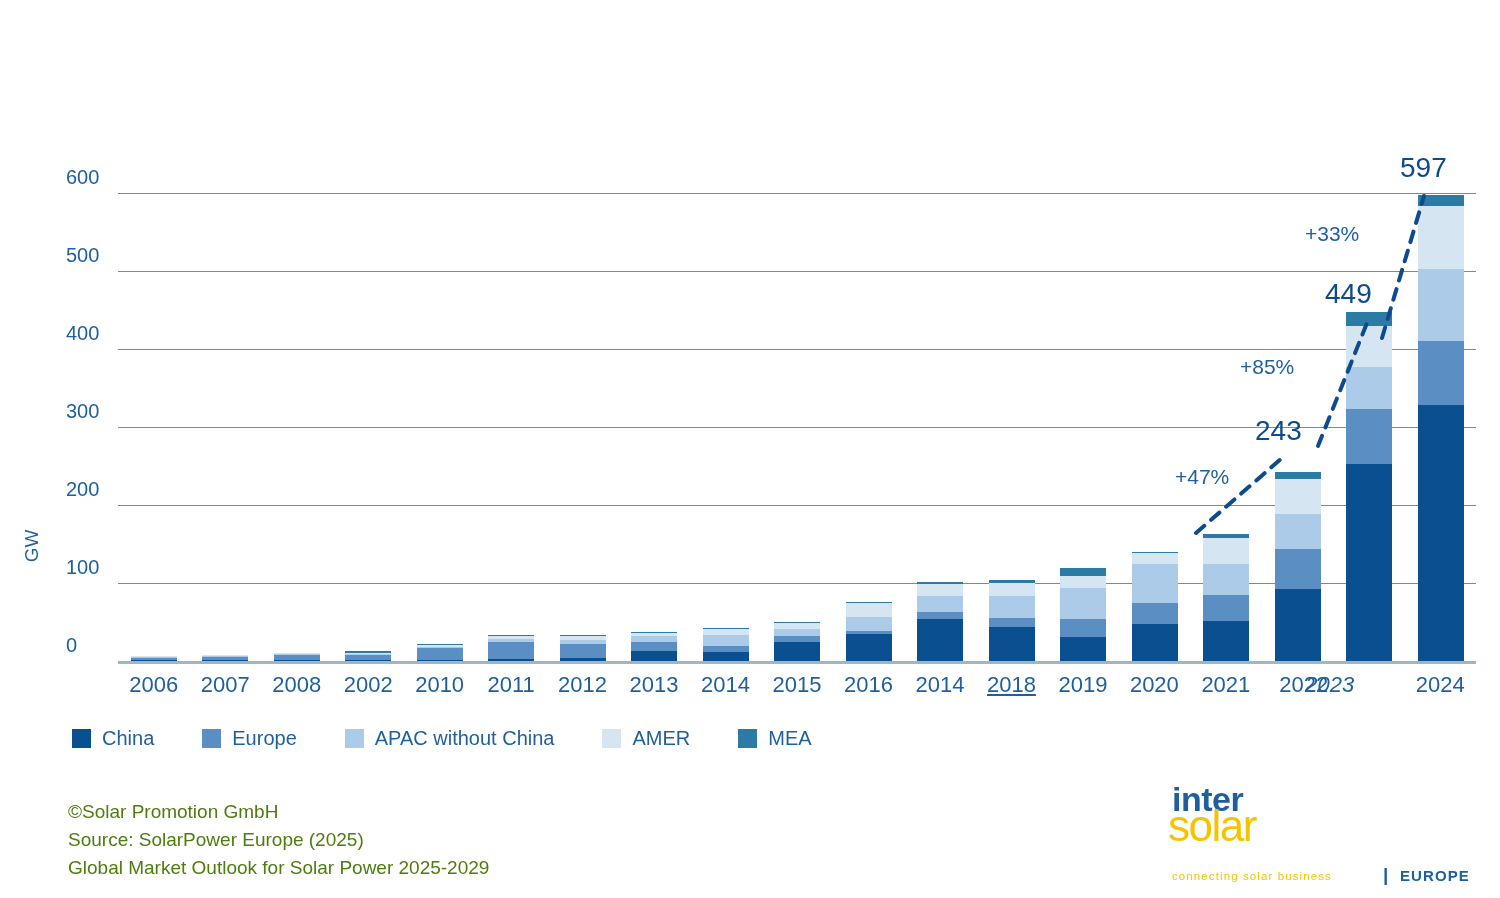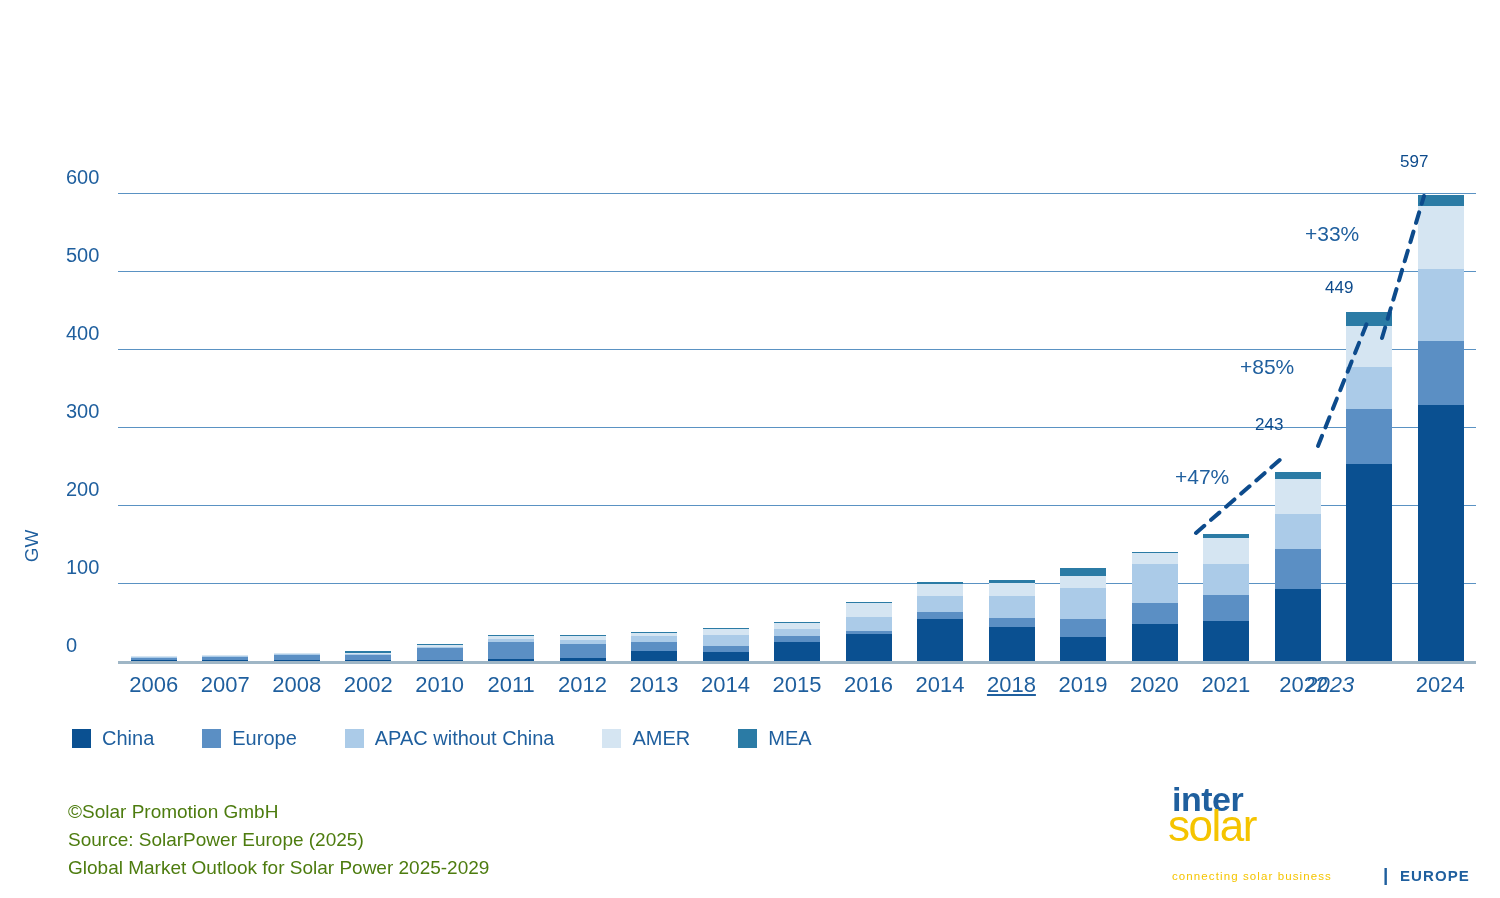--- a/index.html
+++ b/index.html
@@ -107,21 +107,21 @@
     width: 71.5px;
     text-align: center;
     color: #1f5f9e;
     font-size: 22px;
   }
 
   
   .val-label {
     position: absolute;
     color: #0d4b8c;
-    font-size: 17px;
+    font-size: 28px;
     font-weight: normal;
     white-space: nowrap;
   }
   .pct-label {
     position: absolute;
     color: #1f5f9e;
     font-size: 21px;
     white-space: nowrap;
   }
   #annot-svg {

